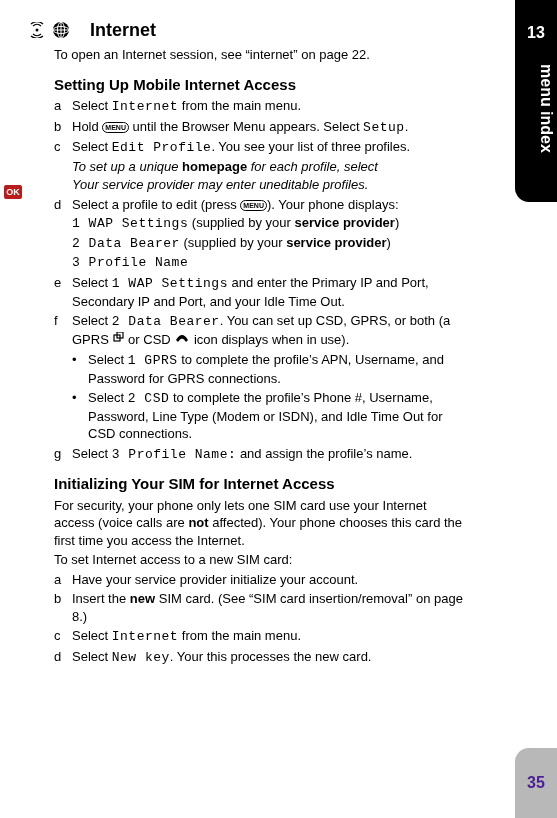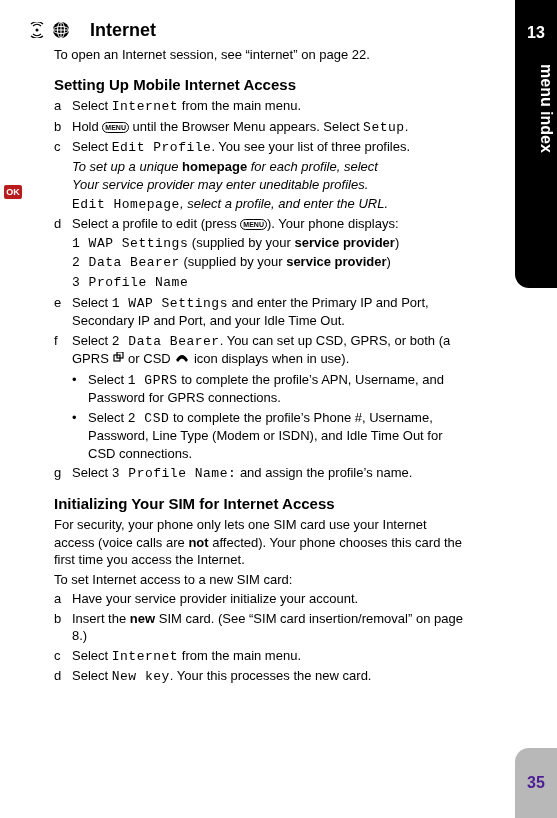--- a/index.html
+++ b/index.html
@@ -21,21 +21,21 @@
     position: absolute;
     right: 0;
     top: 0;
     width: 42px;
     height: 818px;
   }
   .tab-dark {
     background: #000;
     color: #fff;
     width: 42px;
-    height: 288px;
+    height: 202px;
     position: relative;
     border-radius: 0 0 0 14px;
   }
   .tab-chapter {
     position: absolute;
     top: 22px;
     left: 0;
     width: 42px;
     text-align: center;
     font-weight: bold;
@@ -208,23 +208,20 @@
     <span class="step-body">
       <span>Select </span><span class="mono">Edit Profile</span><span>. You see your list of three profiles.</span>
     </span>
   </div>
 
   <div class="indent2 italic">
     <div class="sub-line">
       <span>To set up a unique </span><b style="font-style:normal">homepage</b><span> for each profile, select </span>
     </div>
     <div class="sub-line">Your service provider may enter uneditable profiles.</div>
-    <div class="sub-line">
-      <span class="mono" style="font-style:normal">Edit Homepage</span><span>, select a profile, and enter the URL.</span>
-    </div>
   </div>
 
   <div class="step indent">
     <span class="step-label">d</span>
     <span class="step-body">
       <span>Select a profile to edit (press </span><span class="menu-key">MENU</span><span>). Your phone displays:</span>
       <div class="sub-line"><span class="mono">1 WAP Settings</span><span> (supplied by your </span><b>service provider</b><span>)</span></div>
       <div class="sub-line"><span class="mono">2 Data Bearer</span><span> (supplied by your </span><b>service provider</b><span>)</span></div>
       <div class="sub-line"><span class="mono">3 Profile Name</span></div>
     </span>

